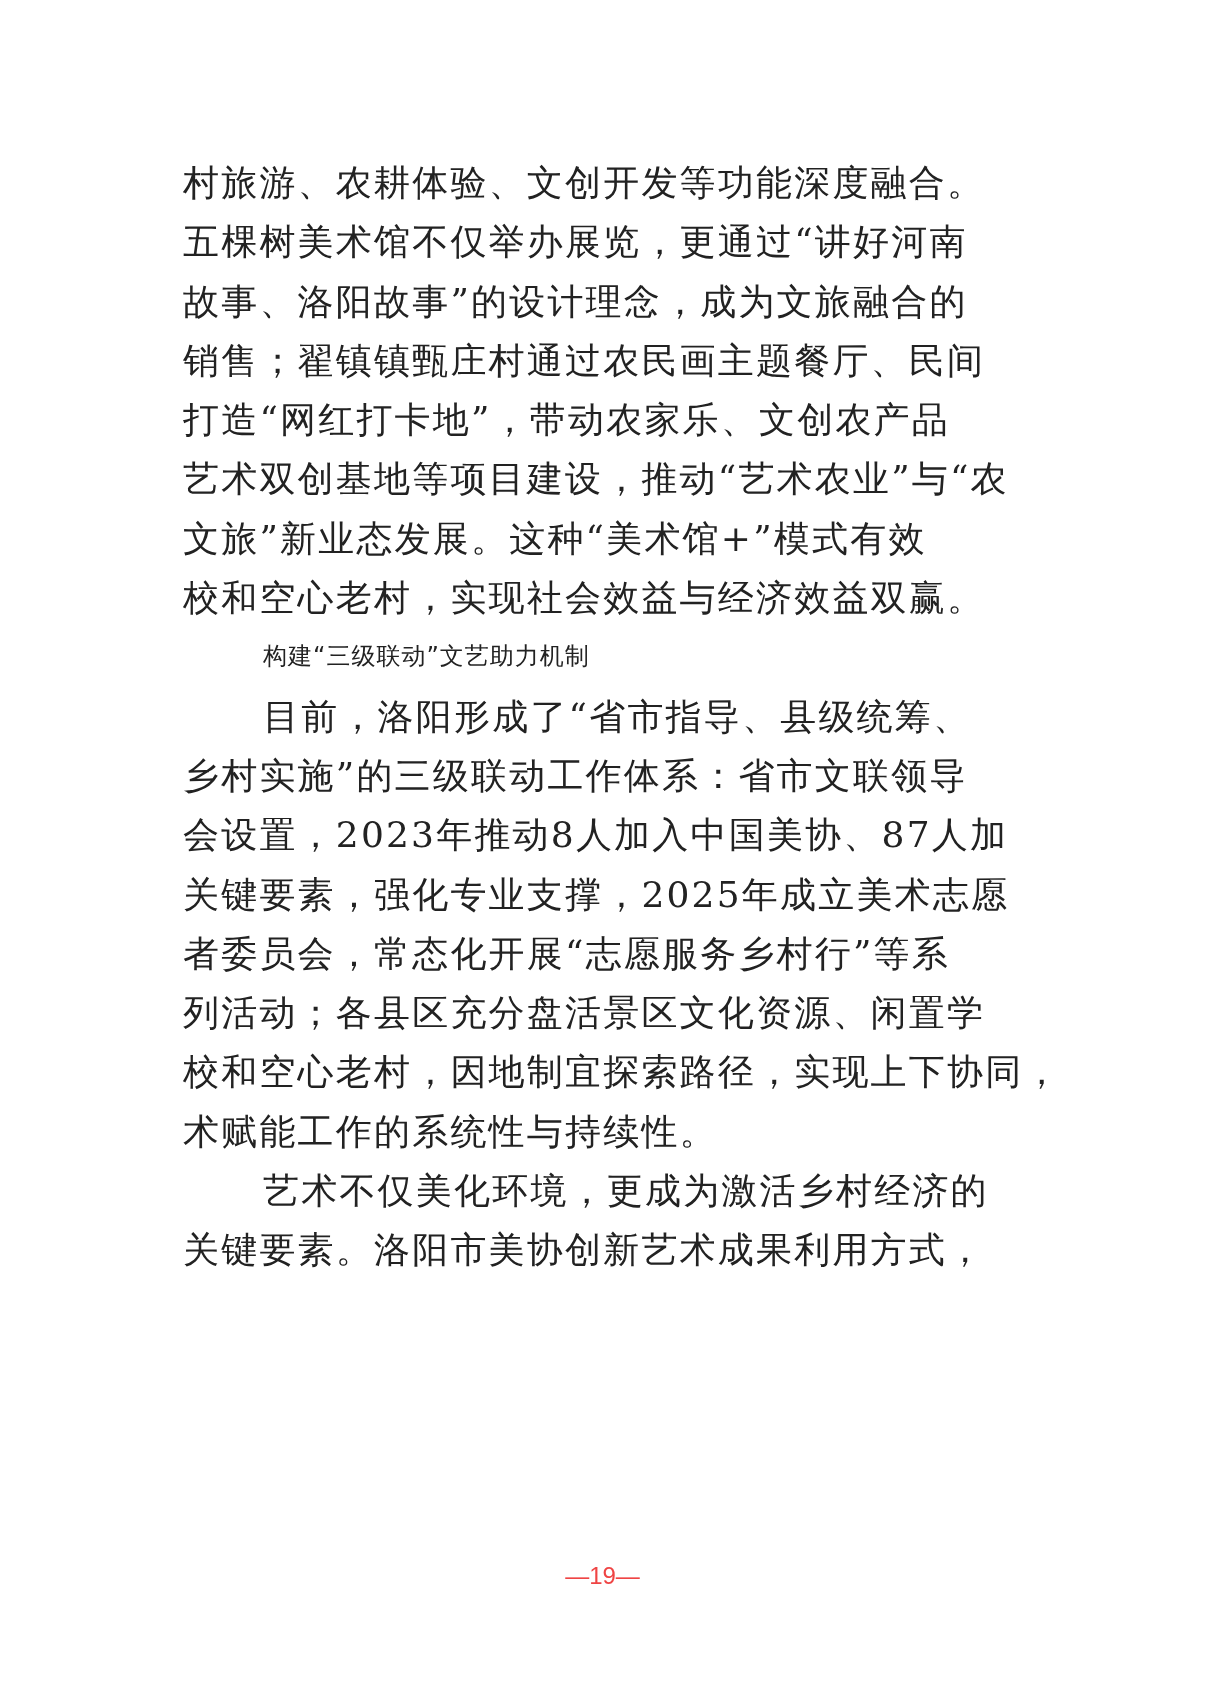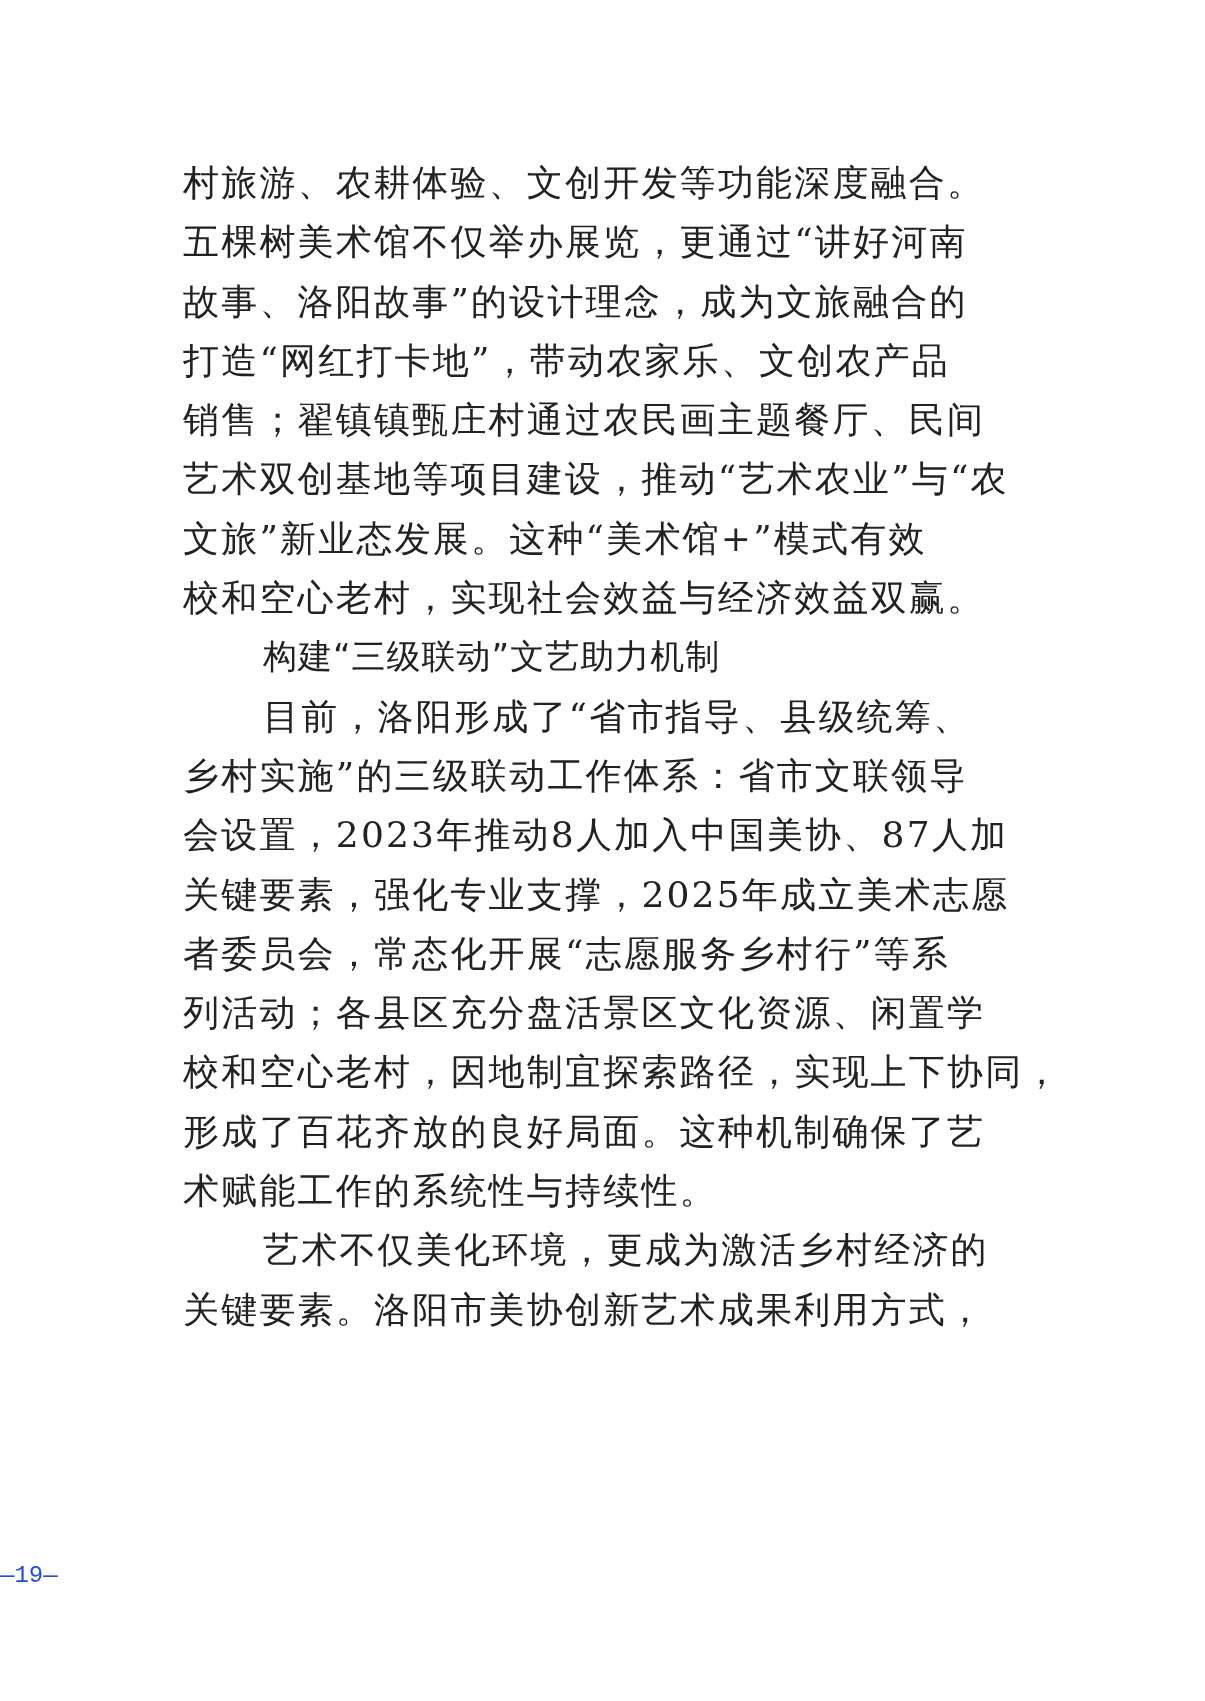--- a/index.html
+++ b/index.html
@@ -14,50 +14,50 @@
     color: #222;
   }
   .line {
     height: 59.3px;
     line-height: 59.3px;
     font-size: 36px;
     white-space: nowrap;
     letter-spacing: 2.2px;
   }
   .line.indent { padding-left: 80px; }
-  .line.heading { font-family: "DejaVu Sans", "Liberation Sans", sans-serif; font-size: 34px; letter-spacing: 1px; }
+  .line.heading { font-family: "DejaVu Sans", "Liberation Sans", sans-serif; font-size: 24px; letter-spacing: 1px; }
   .page-number {
     position: absolute;
     left: 0; width: 1205px;
     top: 1562px;
-    font-family: Liberation Mono, monospace;
+    text-align: center;
+    font-family: Liberation Sans, sans-serif;
     font-size: 24px;
-    color: #1d4ed8;
+    color: #ef4444;
   }
 </style>
 </head>
 <body>
 
 <div class="page">
   <div class="text-block">
     <div class="line">村旅游、农耕体验、文创开发等功能深度融合。</div>
     <div class="line">五棵树美术馆不仅举办展览，更通过“讲好河南</div>
     <div class="line">故事、洛阳故事”的设计理念，成为文旅融合的</div>
+    <div class="line">销售；翟镇镇甄庄村通过农民画主题餐厅、民间</div>
     <div class="line">打造“网红打卡地”，带动农家乐、文创农产品</div>
-    <div class="line">销售；翟镇镇甄庄村通过农民画主题餐厅、民间</div>
     <div class="line">艺术双创基地等项目建设，推动“艺术农业”与“农</div>
     <div class="line">文旅”新业态发展。这种“美术馆+”模式有效</div>
     <div class="line">校和空心老村，实现社会效益与经济效益双赢。</div>
     <div class="line indent heading">构建“三级联动”文艺助力机制</div>
     <div class="line indent">目前，洛阳形成了“省市指导、县级统筹、</div>
     <div class="line">乡村实施”的三级联动工作体系：省市文联领导</div>
     <div class="line">会设置，2023年推动8人加入中国美协、87人加</div>
     <div class="line">关键要素，强化专业支撑，2025年成立美术志愿</div>
     <div class="line">者委员会，常态化开展“志愿服务乡村行”等系</div>
     <div class="line">列活动；各县区充分盘活景区文化资源、闲置学</div>
     <div class="line">校和空心老村，因地制宜探索路径，实现上下协同，</div>
-    <div class="line">形成了百花齐放的良好局面。这种机制确保了艺</div>
     <div class="line">术赋能工作的系统性与持续性。</div>
     <div class="line indent">艺术不仅美化环境，更成为激活乡村经济的</div>
     <div class="line">关键要素。洛阳市美协创新艺术成果利用方式，</div>
   </div>
   <div class="page-number">—19—</div>
 </div>
 
 </body></html>

